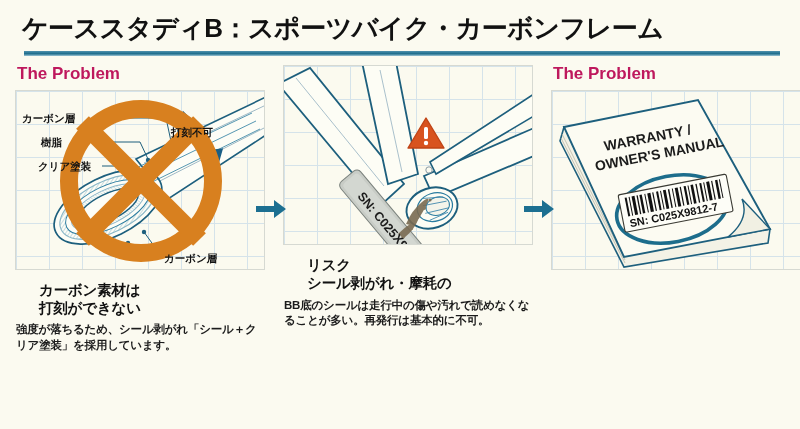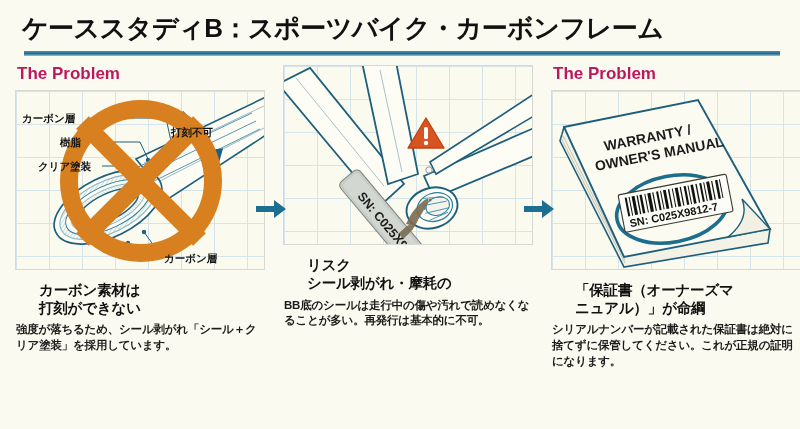--- a/index.html
+++ b/index.html
@@ -67,21 +67,21 @@
   
   .lbl {
     position: absolute;
     font-size: 10.5px;
     font-weight: bold;
     color: #131313;
     white-space: nowrap;
     line-height: 1;
   }
   .lbl-carbon1 { left: 6px;  top: 22px; }
-  .lbl-jushi   { left: 44px; top: 46px; }
+  .lbl-jushi   { left: 25px; top: 46px; }
   .lbl-clear   { left: 22px;  top: 70px; }
   .lbl-carbon2 { left: 148px; top: 162px; }
   .lbl-nostamp { left: 155px; top: 12px; color: #131313; margin-top: 24px; }
 
   .ban-icon {
     position: absolute; left: 133px; top: 4px;
     width: 17px; height: 17px;
   }
 
   
@@ -320,27 +320,20 @@
               <rect x="89" y="4" width="3" height="19"></rect>
               <rect x="94" y="4" width="1.2" height="19"></rect>
               <rect x="98" y="4" width="2.4" height="19"></rect>
               <rect x="102" y="4" width="1" height="19"></rect>
             </g>
             <text x="6" y="34" font-family="'Liberation Sans',sans-serif" font-size="11" font-weight="bold" fill="#111111">SN: C025X9812-7</text>
           </g>
         </svg>
       </div>
 
-      <div class="body-wrap">
-        <div class="sub-head">
-          <div>「保証書（オーナーズマ</div>
-          <div>ニュアル）」が命綱</div>
-        </div>
-        <div class="sub-body">シリアルナンバーが記載された保証書は絶対に捨てずに保管してください。これが正規の証明になります。</div>
-      </div>
     </div>
 
   </div>
 
   <svg class="arrow arrow-1" viewBox="0 0 30 22">
     <path d="M0 8 L18 8 L18 2 L30 11 L18 20 L18 14 L0 14 Z" fill="#1c6f91"></path>
   </svg>
   <svg class="arrow arrow-2" viewBox="0 0 30 22">
     <path d="M0 8 L18 8 L18 2 L30 11 L18 20 L18 14 L0 14 Z" fill="#1c6f91"></path>
   </svg>

